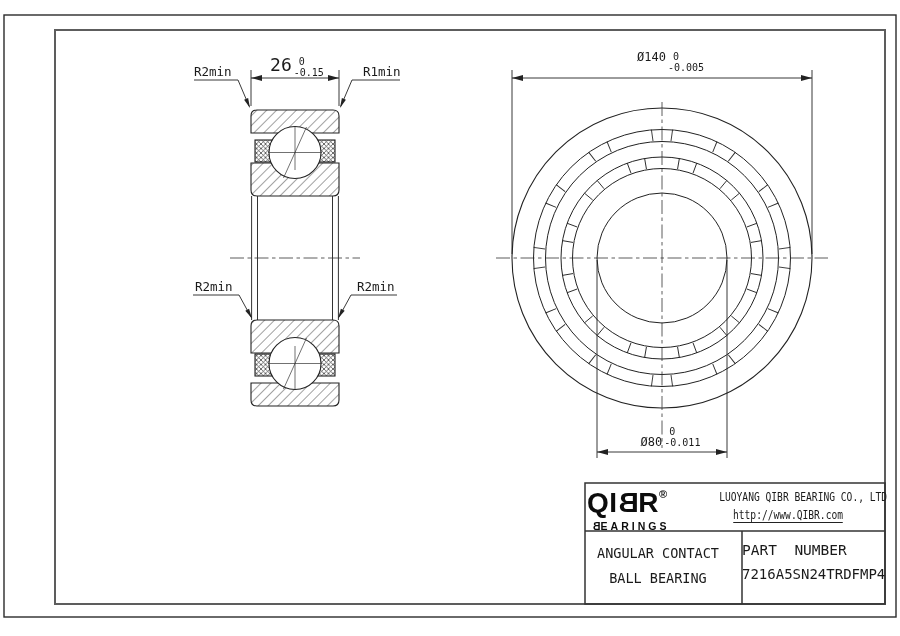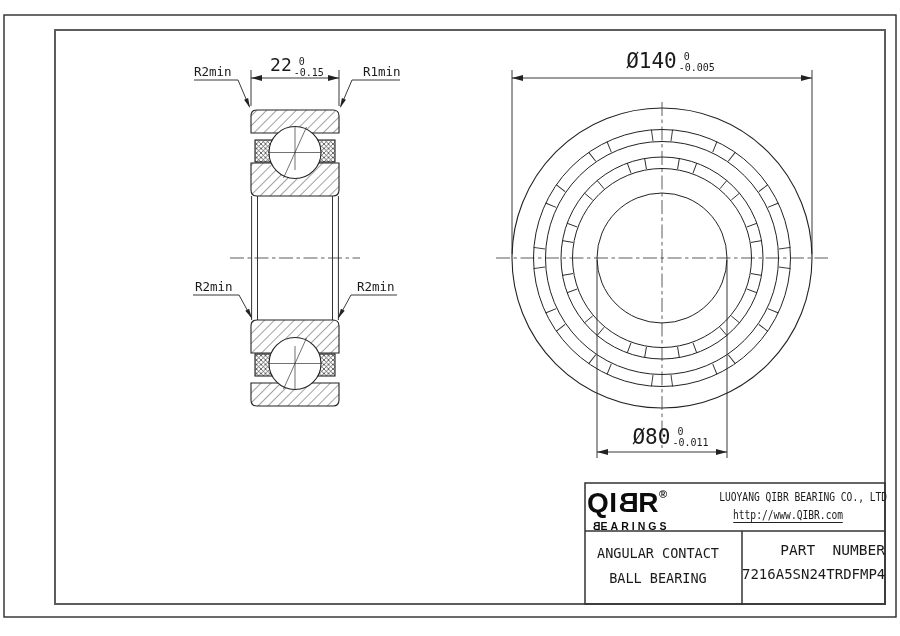--- a/index.html
+++ b/index.html
@@ -3,37 +3,37 @@
 <meta charset="utf-8">
 <style>
   html,body{margin:0;padding:0;background:#ffffff;}
   .stage{position:relative;width:900px;height:636px;background:#ffffff;overflow:hidden;
          font-family:"DejaVu Sans Mono",monospace;color:#111;}
   .stage svg{position:absolute;left:0;top:0;}
   .t{position:absolute;white-space:nowrap;color:#1a1a1a;}
   .rlbl{font-size:12.5px;letter-spacing:0;}
   .dimblock{display:flex;justify-content:center;align-items:flex-start;}
   .dimv{font-size:18px;line-height:1;}
-  .dimv.big{font-size:21px;margin-left:20px;}
+  .dimv.big{font-size:12px;margin-left:20px;}
   .tol{display:flex;flex-direction:column;font-size:10px;line-height:1.12;margin-left:2px;text-align:left;}
   .tol .u{padding-left:5px;}
   
   .logo{left:587px;top:489px;}
   .logo-word{font-family:"Liberation Sans",sans-serif;font-weight:900;font-size:28px;line-height:1;
              letter-spacing:0.5px;color:#0c0c0c;}
   .mx{display:inline-block;transform:scaleX(-1);}
   .logo-reg{font-family:"Liberation Sans",sans-serif;font-size:11px;font-weight:700;vertical-align:14px;}
   .logo-sub{font-family:"Liberation Sans",sans-serif;font-weight:700;font-size:10.5px;letter-spacing:3px;
             margin-top:3px;margin-left:3px;color:#0c0c0c;}
   .tb-company{left:695px;top:488px;width:186px;text-align:center;font-size:13px;line-height:18px;
               transform:scaleX(0.74);transform-origin:50% 50%;}
   .tb-company .site{border-bottom:1px solid #222;}
   .prod1{left:585px;top:545px;width:146px;text-align:center;font-size:13.5px;}
   .prod2{left:585px;top:570px;width:146px;text-align:center;font-size:13.5px;}
-  .pn-label{left:742px;top:542px;width:143px;text-align:right;font-size:14.5px;white-space:pre;}
+  .pn-label{left:742px;top:542px;width:143px;text-align:left;font-size:14.5px;white-space:pre;}
   .pn-value{left:742px;top:566px;width:143px;text-align:right;font-size:14px;}
 </style>
 </head>
 <body>
 
 <div class="stage">
 
   <svg width="900" height="636" viewBox="0 0 900 636">
     <defs>
       <pattern id="hat" patternUnits="userSpaceOnUse" width="7" height="7" patternTransform="rotate(45)">
@@ -171,21 +171,21 @@
       <line x1="742" y1="531" x2="742" y2="604"></line>
     </g>
   </svg>
 
   <div class="t rlbl" style="left:194px;top:64px;">R2min</div>
   <div class="t rlbl" style="left:363px;top:64px;">R1min</div>
   <div class="t rlbl" style="left:195px;top:279px;">R2min</div>
   <div class="t rlbl" style="left:357px;top:279px;">R2min</div>
 
   <div class="t dimblock" style="left:253px;top:56px;width:88px;">
-    <span class="dimv">22</span>
+    <span class="dimv">26</span>
     <span class="tol">
       <span class="u">0</span>
       <span class="l">-0.15</span>
     </span>
   </div>
 
   <div class="t dimblock" style="left:588px;top:51px;width:145px;">
     <span class="dimv big">Ø140</span>
     <span class="tol">
       <span class="u">0</span>

